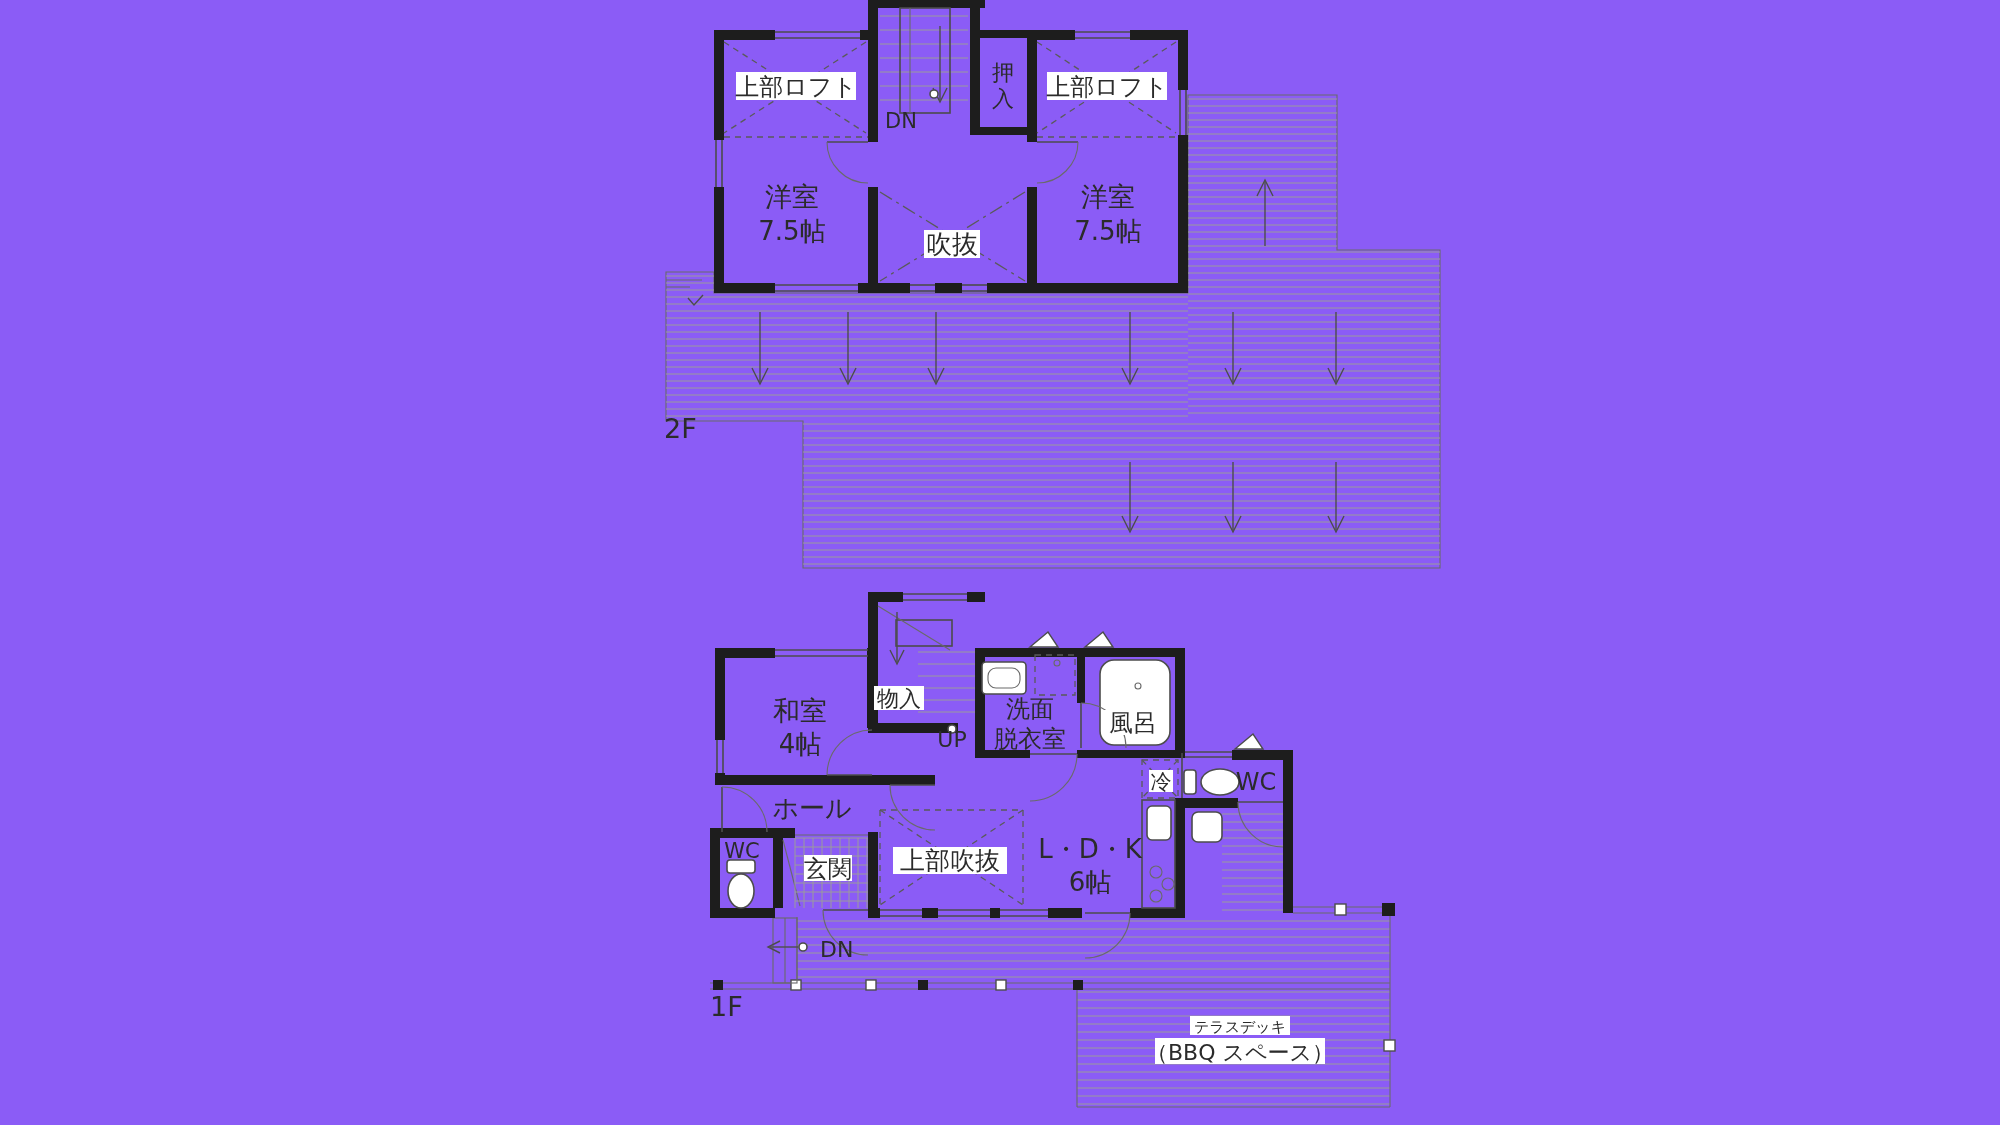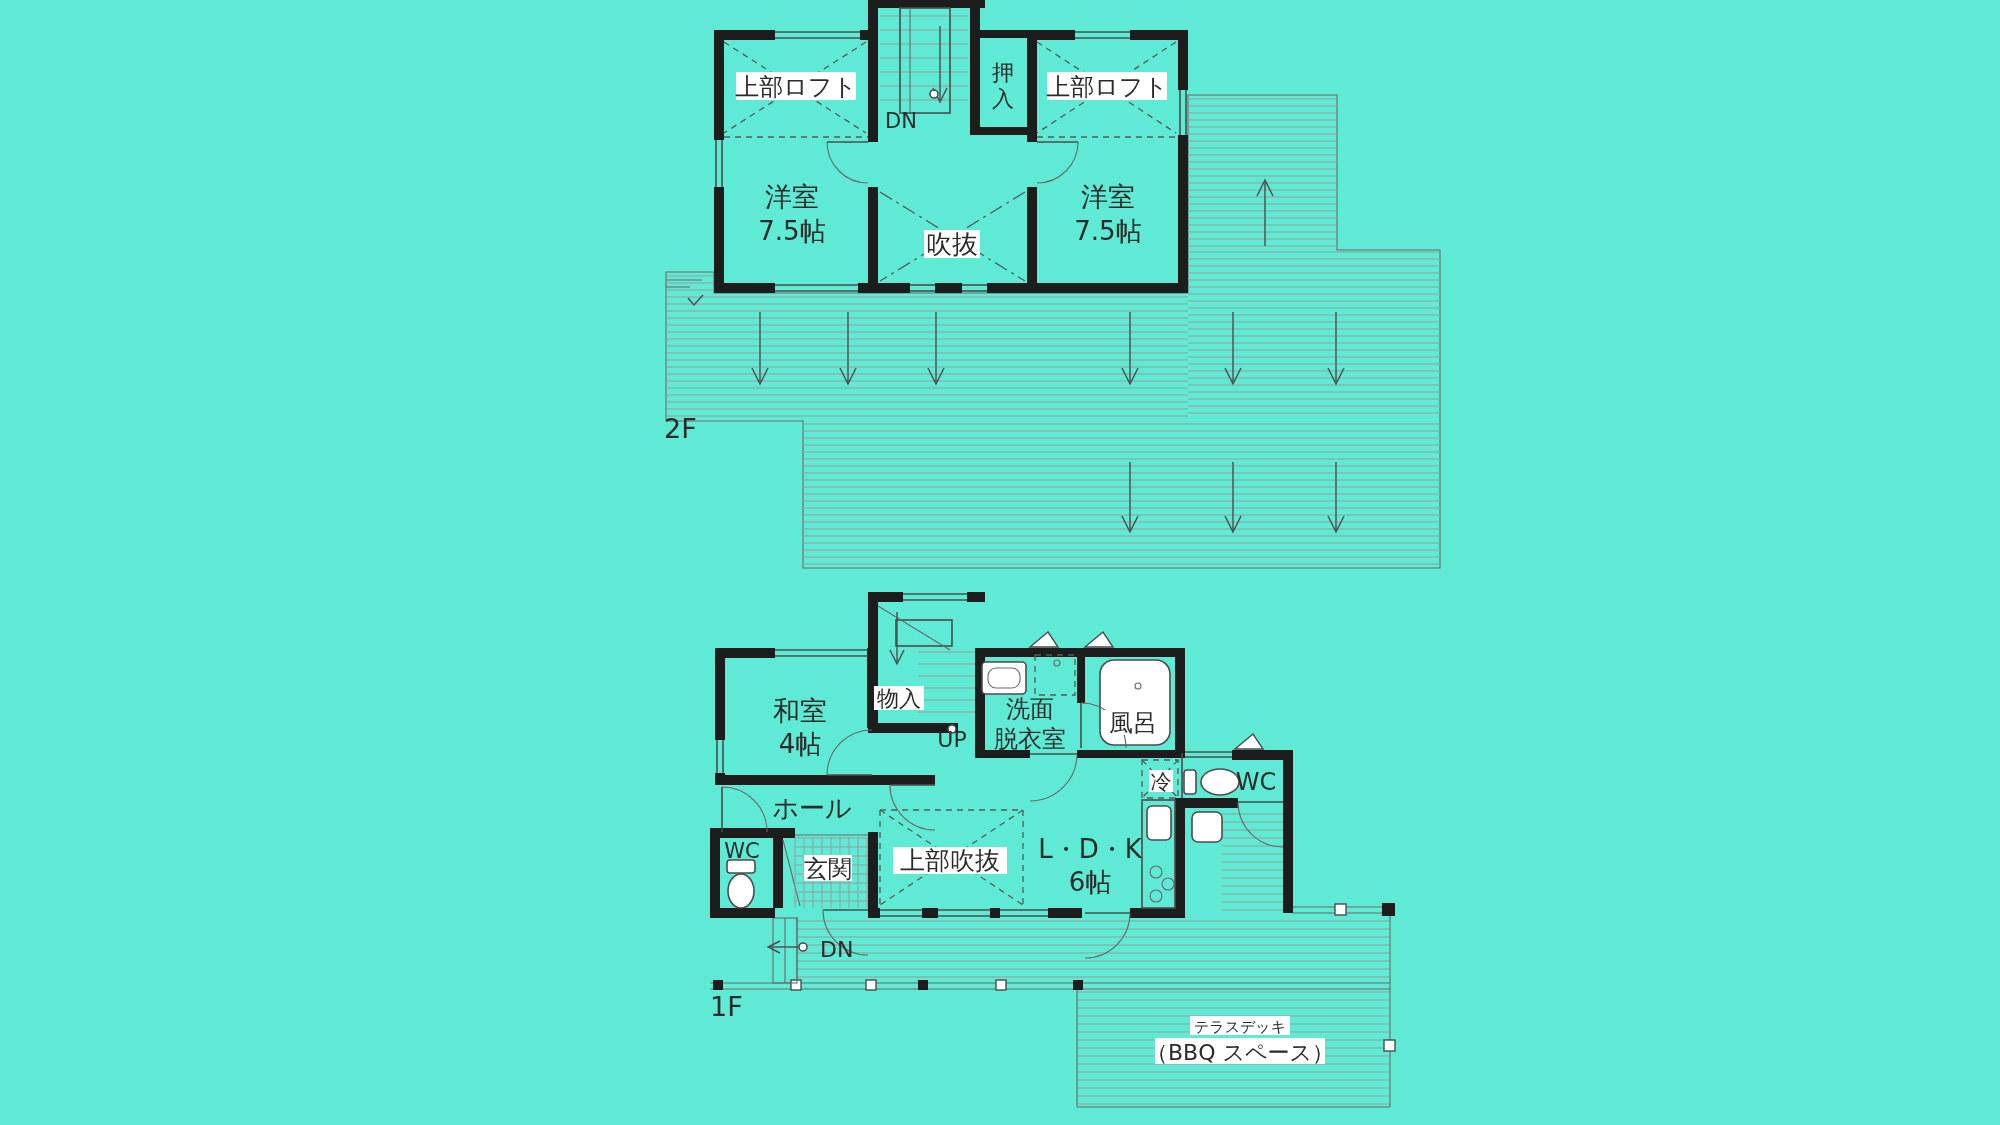--- a/index.html
+++ b/index.html
@@ -1,16 +1,16 @@
 <!DOCTYPE html>
 <html><head>
 <meta charset="utf-8">
 <style>
   html,body{margin:0;padding:0;background:#ffffff;}
-  .canvas-wrap{width:2000px;height:1125px;background:#5eead4;position:relative;}
+  .canvas-wrap{width:2000px;height:1125px;background:#8b5cf6;position:relative;}
   svg{display:block;}
   svg text{font-family:"DejaVu Sans","Liberation Sans",sans-serif;fill:#2b2b2b;}
   .wall{fill:#1d1d1d;stroke:none;}
   .thin{fill:none;stroke:#4c4c4c;stroke-width:1.6;}
   .thin2{fill:none;stroke:#6a6a6a;stroke-width:1.1;}
   .winline{stroke:#4c4c4c;stroke-width:1.6;}
   .hatch line{stroke:#9b9b9b;stroke-width:1;}
   .gridp line{stroke:#9b9b9b;stroke-width:1;}
   .dash{fill:none;stroke:#5a5a5a;stroke-width:1.3;stroke-dasharray:6 5;}
   .dashdot{fill:none;stroke:#5a5a5a;stroke-width:1.3;stroke-dasharray:14 5 3 5;}

